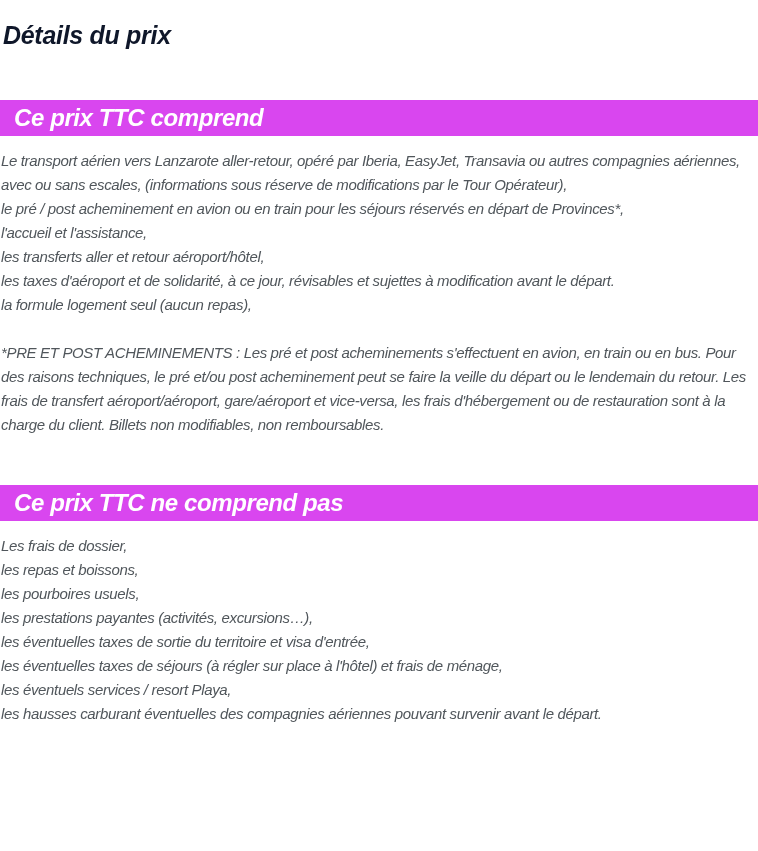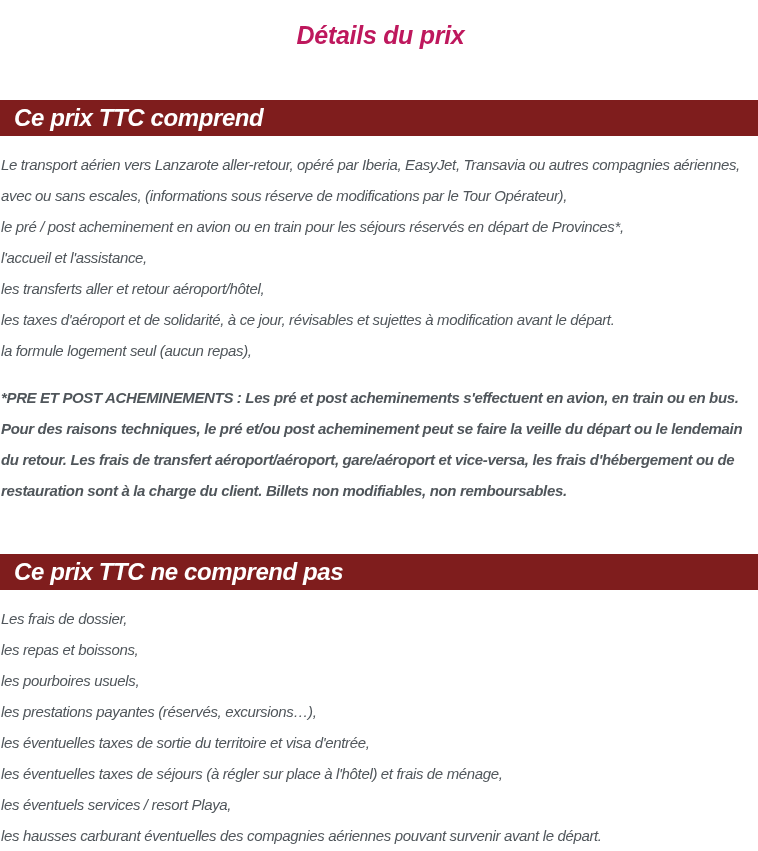--- a/index.html
+++ b/index.html
@@ -15,55 +15,53 @@
     width: 758px;
     height: 851px;
     position: relative;
   }
   .page-title {
     margin: 18px 0 0 3px;
     font-size: 25px;
     line-height: 34px;
     font-weight: bold;
     font-style: italic;
-    color: #be185d;
+    color: #0f172a;
     letter-spacing: -0.3px;
-    text-align: center;
   }
   .banner {
     margin-top: 48px;
     height: 36px;
-    background: #7f1d1d;
+    background: #d946ef;
     display: flex;
     align-items: center;
   }
   .banner .banner-text {
     padding-left: 14px;
     color: #ffffff;
     font-size: 24px;
     font-weight: bold;
     font-style: italic;
     letter-spacing: -0.4px;
     white-space: nowrap;
   }
   .items {
     margin: 13px 0 0 1px;
   }
   .items p,
   .note {
     margin: 0;
     font-size: 15px;
-    line-height: 31px;
+    line-height: 24px;
     font-style: italic;
     color: #50565b;
     letter-spacing: -0.35px;
   }
   .note {
-    margin: 16px 0 0 1px;
-    font-weight: bold;
+    margin: 24px 0 0 1px;
   }
   .items-not-included {
   }
 </style>
 </head>
 <body>
 
 <div class="page">
 
   <h1 class="page-title">Détails du prix</h1>
@@ -84,21 +82,21 @@
   </section>
 
   <section>
     <div class="banner">
       <span class="banner-text">Ce prix TTC ne comprend pas</span>
     </div>
     <div class="items items-not-included">
         <p>Les frais de dossier,</p>
         <p>les repas et boissons,</p>
         <p>les pourboires usuels,</p>
-        <p>les prestations payantes (réservés, excursions…),</p>
+        <p>les prestations payantes (activités, excursions…),</p>
         <p>les éventuelles taxes de sortie du territoire et visa d'entrée,</p>
         <p>les éventuelles taxes de séjours (à régler sur place à l'hôtel) et frais de ménage,</p>
         <p>les éventuels services / resort Playa,</p>
         <p>les hausses carburant éventuelles des compagnies aériennes pouvant survenir avant le départ.</p>
       </div>
   </section>
 
 </div>
 
 </body></html>

